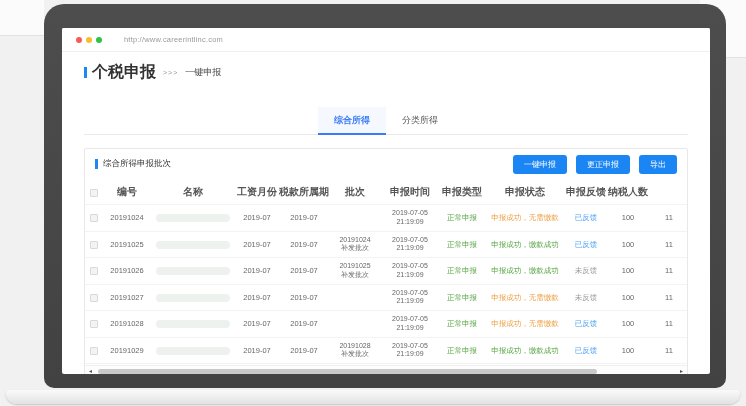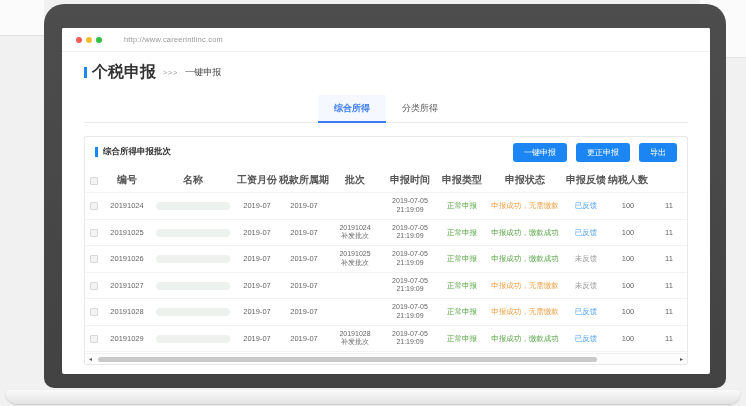--- a/index.html
+++ b/index.html
@@ -46,35 +46,35 @@
   .content { padding:0 22px; position:relative; }
 
   
   .page-head { margin-top:10px; display:flex; align-items:center; }
   .blue-bar { width:3px; height:11px; background:#1f87f0; }
   .page-title { margin-left:5px; font-size:16px; font-weight:bold; color:#333; }
   .crumb-sep { margin:0 7px; font-size:7px; color:#999; letter-spacing:1px; }
   .page-sub { font-size:9px; color:#444; }
 
   
-  .tabs { margin-top:12px; display:flex; justify-content:center; border-bottom:1px solid #e9e9e9; }
+  .tabs { margin-top:24px; display:flex; justify-content:center; border-bottom:1px solid #e9e9e9; }
   .tab { padding:7px 16px 6px; font-size:9px; color:#555; cursor:pointer; }
   .tab.active {
     color:#3a7cf6; font-weight:bold; background:#f5f8fe;
     border-bottom:2px solid #3a7cf6; margin-bottom:-1px;
   }
 
   
   .card {
     margin-top:13px; border:1px solid #e8e8e8; border-radius:2px;
     height:229px; position:relative; overflow:hidden; background:#fff;
   }
   .card-head { height:30px; display:flex; align-items:center; padding:0 10px; }
   .card-bar { width:3px; height:10px; background:#1f87f0; }
-  .card-title { margin-left:5px; font-size:8.5px; font-weight:bold; color:#333; }
+  .card-title { margin-left:5px; font-size:8.5px; font-weight:normal; color:#333; }
   .spacer { flex:1; }
   .btn {
     font-size:8px; color:#fff; background:#1b86f3; border:none; border-radius:3px;
     padding:4px 11px; margin-left:9px; cursor:pointer; font-family:inherit;
   }
 
   
   .tbl-wrap { overflow:hidden; width:100%; }
   table { width:604px; table-layout:fixed; border-collapse:collapse; }
   th {

